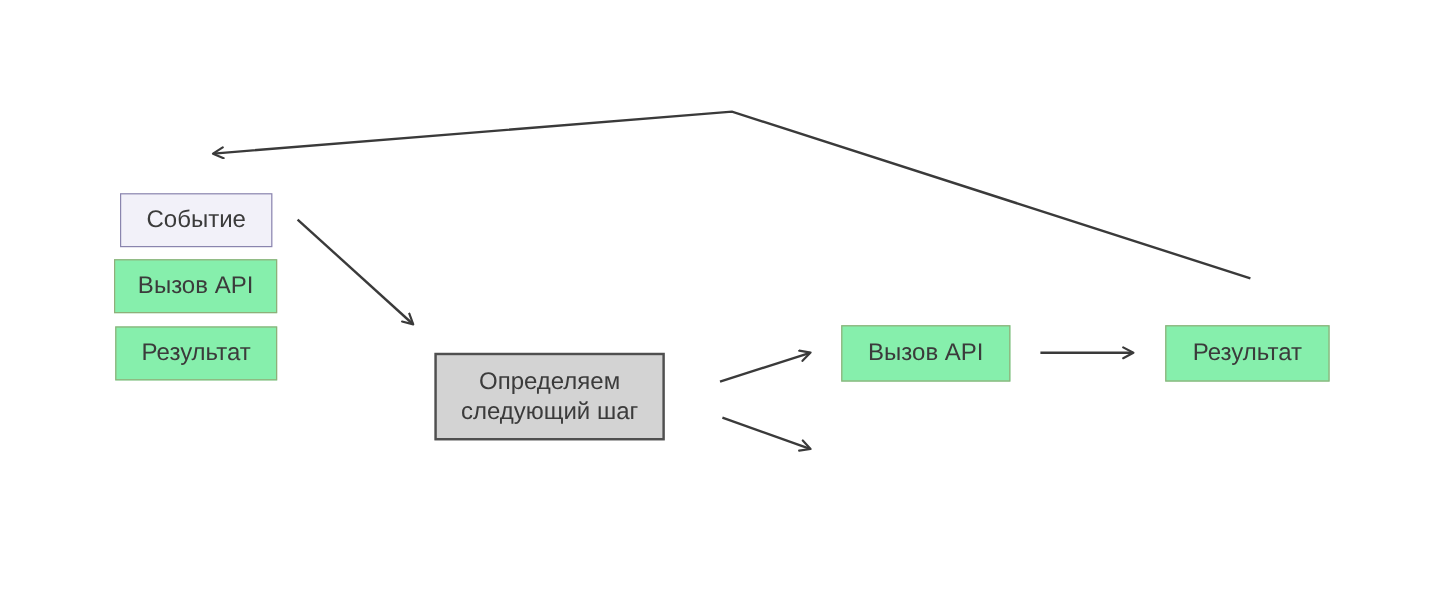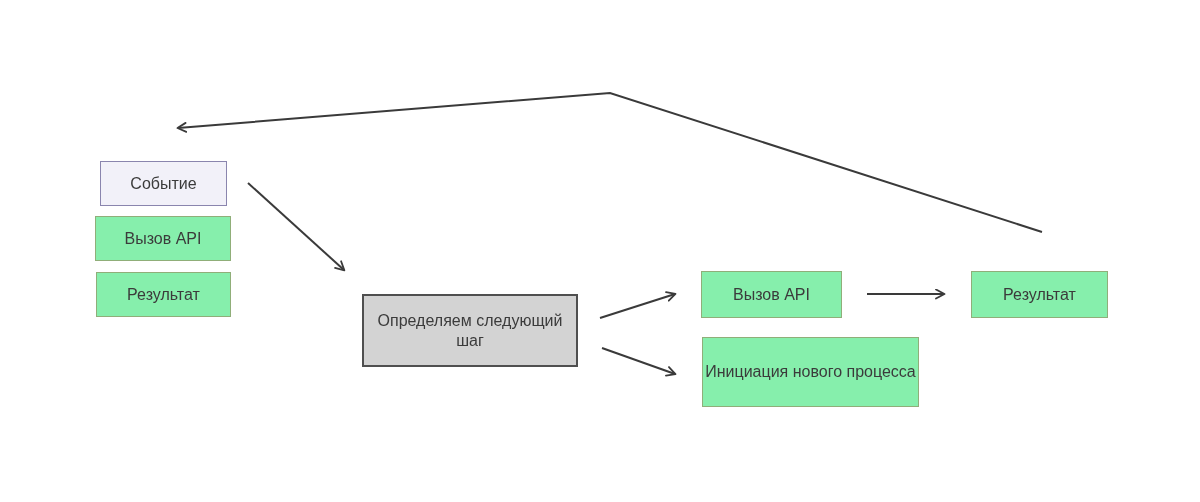--- a/index.html
+++ b/index.html
@@ -22,41 +22,41 @@
     height: 502px;
     pointer-events: none;
   }
   .node {
     position: absolute;
     box-sizing: border-box;
     display: flex;
     align-items: center;
     justify-content: center;
     text-align: center;
-    font-size: 16px;
+    font-size: 20px;
     line-height: 1.25;
     color: #3b3b3b;
     padding: 2px 0;
   }
   .node--event {
     background: #f2f1f9;
     border: 1.6px solid #8a85ae;
   }
   .node--green {
     background: #86efac;
     border: 1.6px solid #90ae79;
   }
   .node--gray {
     background: #d3d3d3;
     border: 2px solid #4f4f4f;
   }
   #node-event          { left: 100px; top: 161px; width: 127px; height: 45px; }
   #node-api-call-left  { left:  95px; top: 216px; width: 136px; height: 45px; }
   #node-result-left    { left:  96px; top: 272px; width: 135px; height: 45px; }
-  #node-decide         { left: 362px; top: 294px; width: 216px; height: 73px; }
+  #node-decide         { left: 362px; top: 294px; width: 192px; height: 73px; }
   #node-api-call-right { left: 701px; top: 271px; width: 141px; height: 47px; }
   #node-result-right   { left: 971px; top: 271px; width: 137px; height: 47px; }
   #node-new-process    { left: 702px; top: 337px; width: 217px; height: 70px; }
 </style>
 </head>
 <body>
 
 <div class="canvas">
 
   <svg class="arrow-layer" width="1200" height="502" viewBox="0 0 1200 502" xmlns="http://www.w3.org/2000/svg">
@@ -94,17 +94,14 @@
   </div>
 
   <div class="node node--green" id="node-api-call-right">
     <span>Вызов API</span>
   </div>
 
   <div class="node node--green" id="node-result-right">
     <span>Результат</span>
   </div>
 
-  <div class="node node--green" id="node-new-process">
-    <span>Инициация нового процесса</span>
-  </div>
 
 </div>
 
 </body></html>

